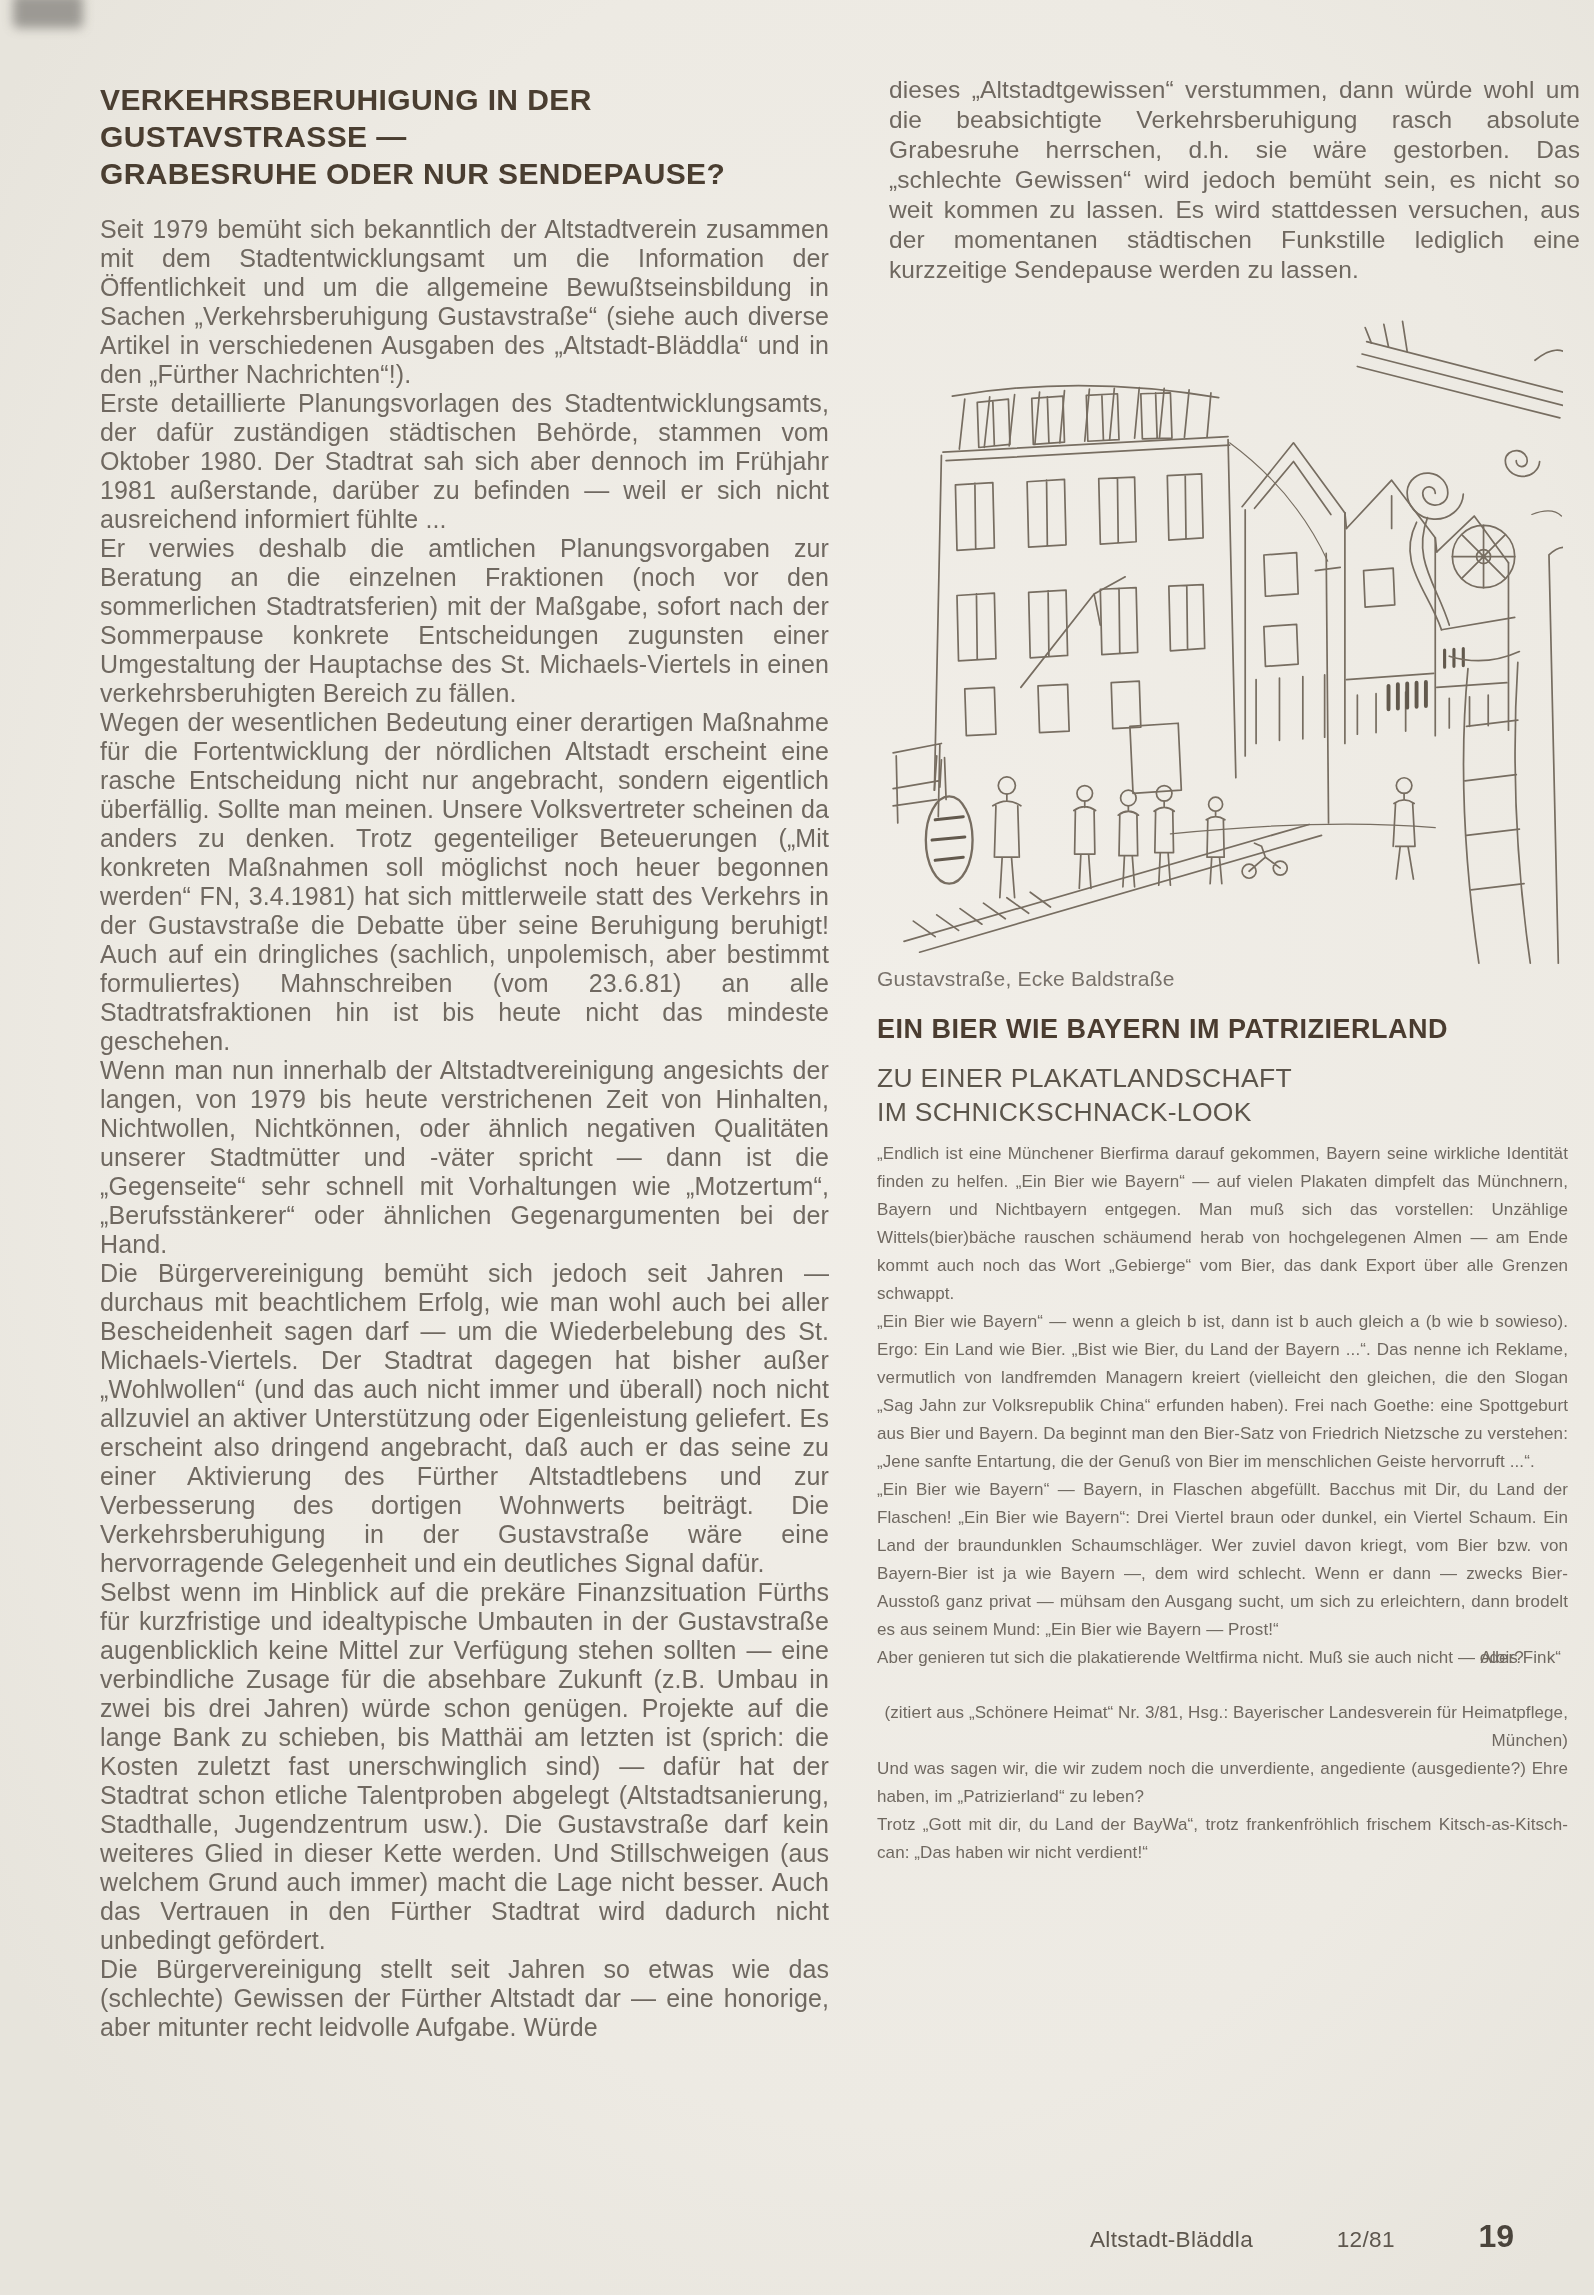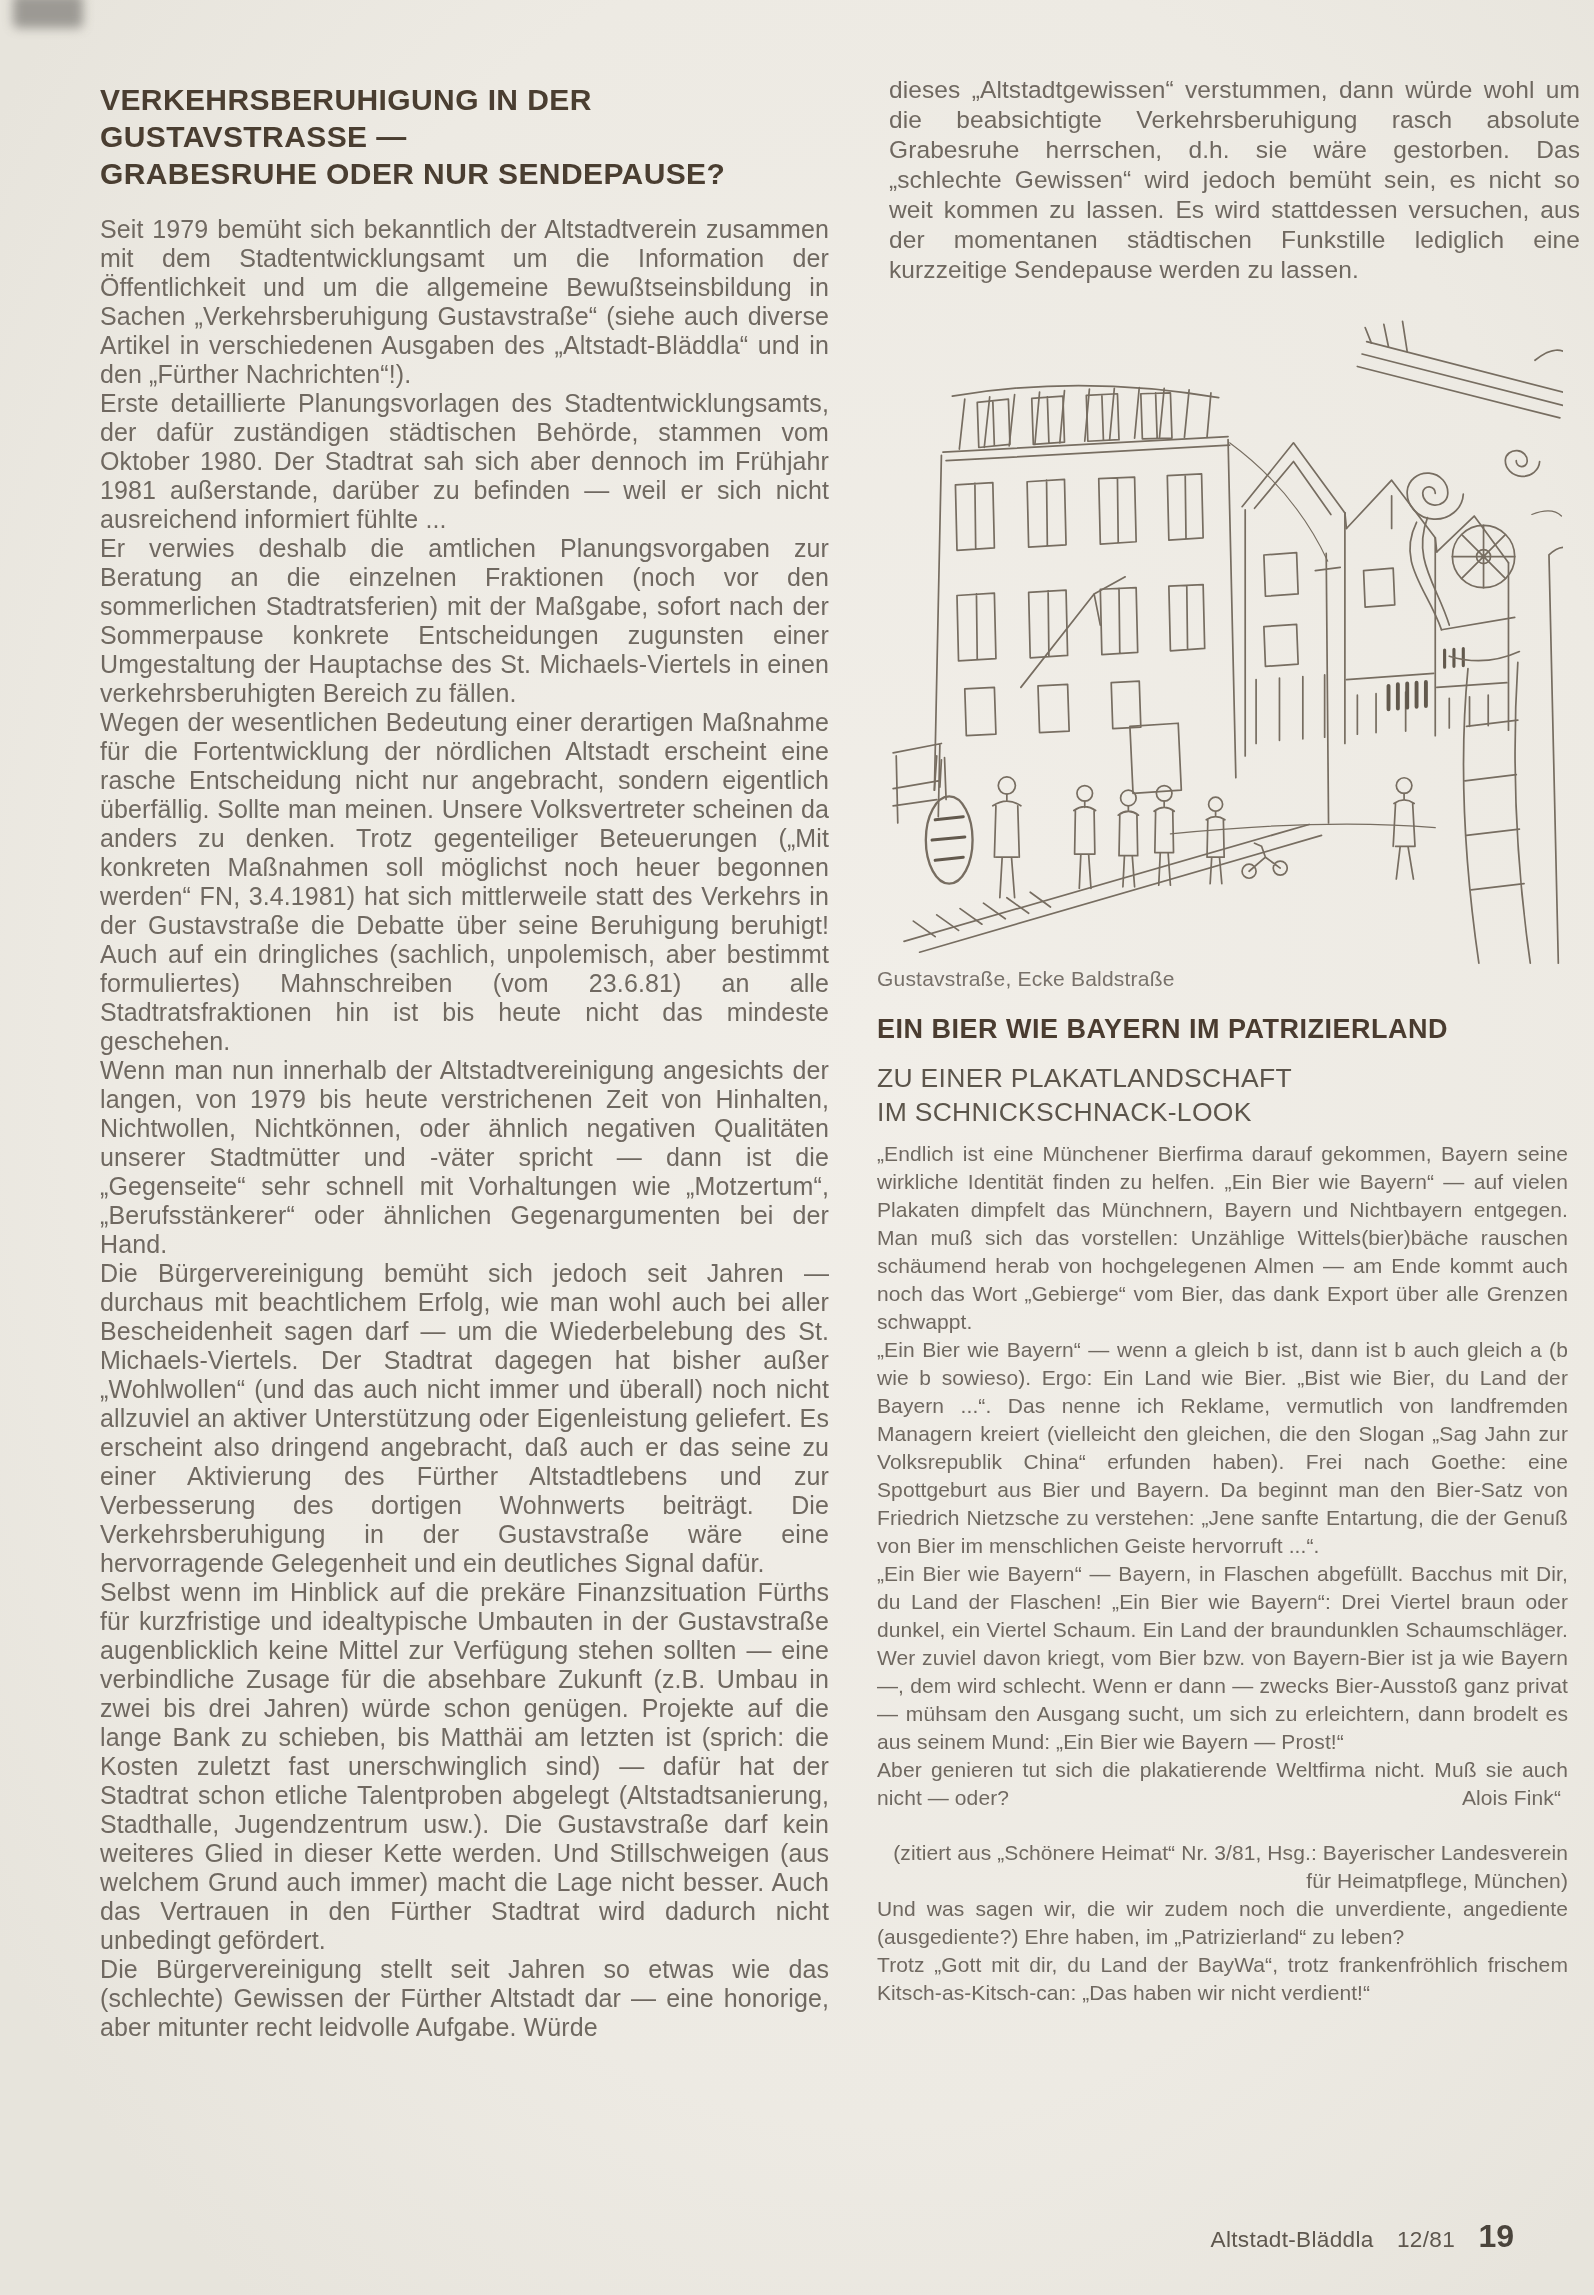--- a/index.html
+++ b/index.html
@@ -40,30 +40,30 @@
   .headline2{
     position:absolute;top:939px;left:0;margin:0;font-size:27px;font-weight:bold;
     color:#4a3c30;letter-spacing:0.5px;white-space:nowrap;
   }
   .subhead{
     position:absolute;top:986px;left:0;margin:0;font-size:26.5px;font-weight:normal;
     color:#5c554b;line-height:34px;letter-spacing:0.3px;white-space:pre-line;
   }
   .article2{position:absolute;top:1065px;left:0;width:691px;}
   .article2 p{
-    margin:0;font-size:21px;line-height:28px;color:#6f6860;
+    margin:0;font-size:17px;line-height:28px;color:#6f6860;
     text-align:justify;letter-spacing:0.1px;
   }
   .article2 p.closing{position:relative;}
   .article2 .author{position:absolute;right:7px;bottom:0;}
   .article2 p.source-note{margin-top:26.5px;text-align:right;}
   
   .footer{
     position:absolute;top:2218px;left:1090px;width:424px;
-    display:flex;justify-content:flex-end;align-items:baseline;gap:23.4px;
+    display:flex;justify-content:space-between;align-items:baseline;gap:23.4px;
     color:#5e574e;font-size:22.6px;letter-spacing:0.3px;
   }
   .footer .page-num{font-size:32px;font-weight:bold;color:#4a443c;letter-spacing:0;}
 </style>
 </head>
 <body>
 
 <div class="page">
 
   <div class="corner-smudge"></div>

